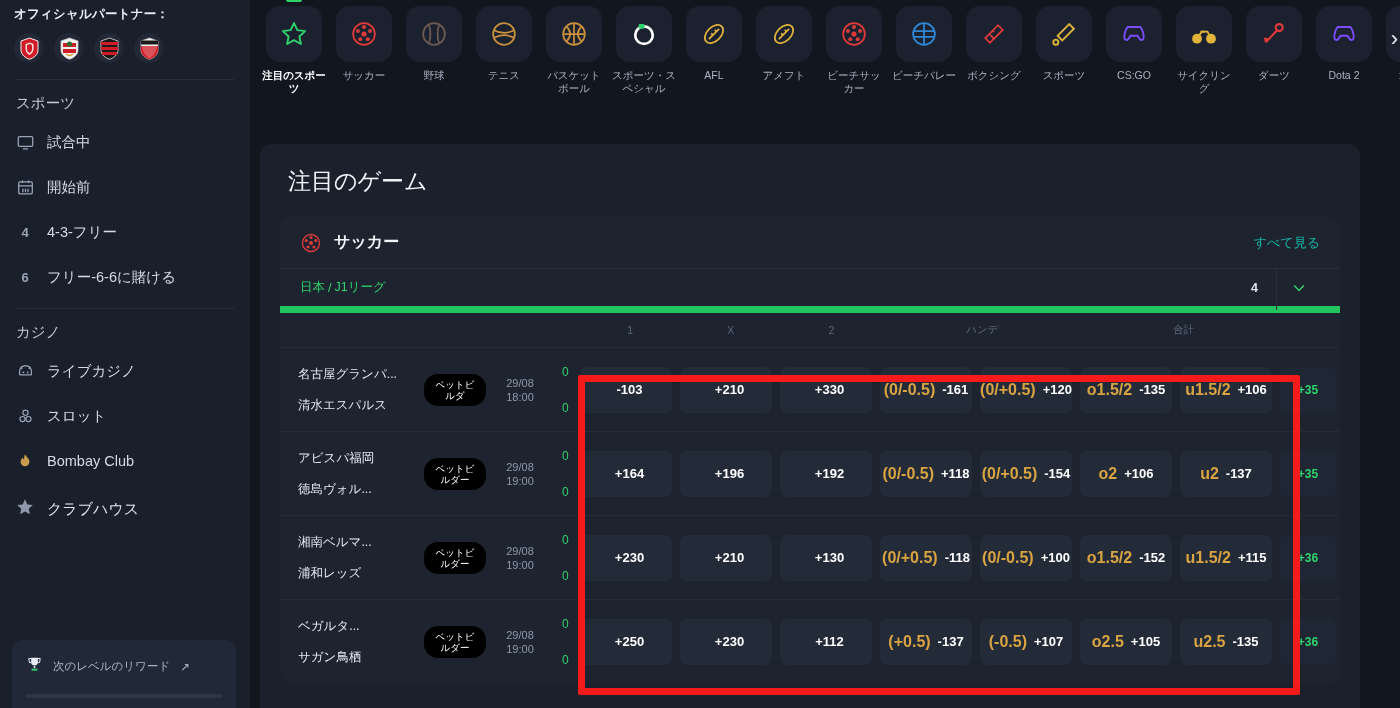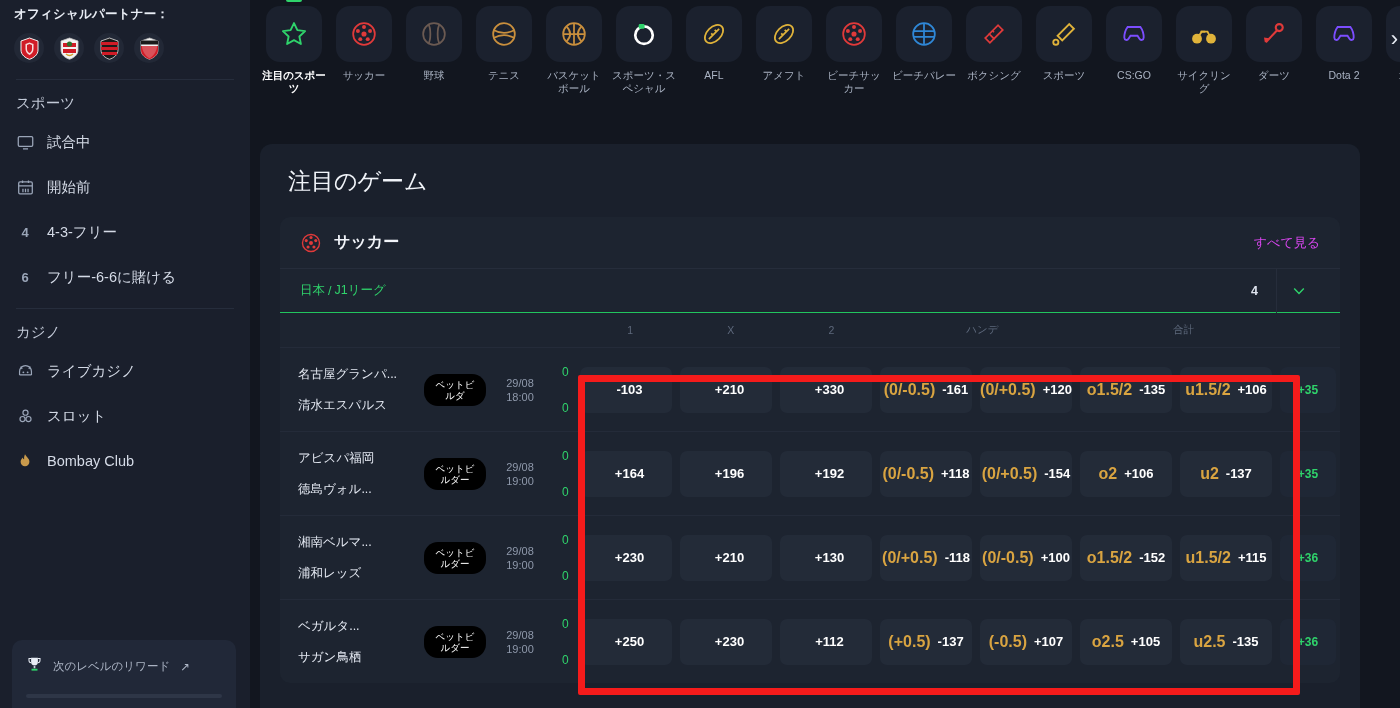--- a/index.html
+++ b/index.html
@@ -101,25 +101,25 @@
   }
   .panel-title { font-size: 23px; font-weight: 400; color: #f2f5fa; margin: 0 0 20px 8px; }
 
   .card { background: #1d2430; border-radius: 10px; overflow: hidden; }
   .card-head {
     display: flex; align-items: center; height: 52px; padding: 0 20px;
     border-bottom: 1px solid #262d3b;
   }
   .card-head .sport-ic { margin-right: 12px; display: flex; }
   .card-head .ttl { font-size: 16px; font-weight: 700; color: #f1f4f9; }
-  .see-all { margin-left: auto; color: #d946ef; font-size: 13px; cursor: pointer; }
+  .see-all { margin-left: auto; color: #14b8a6; font-size: 13px; cursor: pointer; }
 
   .league-row {
     display: flex; align-items: center; height: 44px; padding: 0 20px;
-    border-bottom: 1px solid #22c55e; position: relative;
+    border-bottom: 7px solid #22c55e; position: relative;
   }
   .league-row .lnk { font-size: 12.5px; color: #2fd36b; cursor: pointer; }
   .league-row .sep { font-size: 12.5px; color: #2fd36b; margin: 0 3px; }
   .league-cnt {
     margin-left: auto; font-size: 12.5px; color: #dfe4ee; font-weight: 700; padding-right: 18px;
   }
   .league-chev {
     width: 44px; display: flex; align-items: center; justify-content: center;
     color: #2fd36b; border-left: 1px solid #262d3b; height: 44px; cursor: pointer;
   }
@@ -266,20 +266,28 @@
 
     <div class="nav-item">
       <span class="ic">
         <svg width="16" height="16" viewBox="0 0 20 20">
             <path d="M10 1.5 c2 4 5.5 5 5.5 9.5 a5.5 5.5 0 0 1 -11 0 c0 -2.5 1.5 -3.8 2.5 -5.5 c.4 1.4 1.2 2 2 2.4 c-.5 -2.4 .2 -4.6 1 -6.4 z" fill="#c99a4c"></path>
           </svg>
       </span>
       <span class="lbl lbl-gold">Bombay Club</span>
     </div>
 
+    <div class="clubhouse">
+      <span class="ic">
+        <svg width="18" height="18" viewBox="0 0 20 20">
+            <path d="M10 1.5 l2.6 5.6 6.1 .7 -4.5 4.2 1.2 6 -5.4 -3 -5.4 3 1.2 -6 -4.5 -4.2 6.1 -.7 z" fill="#8e98aa"></path>
+          </svg>
+      </span>
+      <span class="lbl">クラブハウス</span>
+    </div>
 
     <div class="reward-card">
       <div class="reward-row">
         <span>
           <svg width="17" height="17" viewBox="0 0 20 20">
               <path d="M6 2 h8 v5 a4 4 0 0 1 -8 0 z" fill="#e8edf5"></path>
               <path d="M6 3 h-2.5 v2 c0 2 1.2 3 2.5 3" fill="none" stroke="#e8edf5" stroke-width="1.2"></path>
               <path d="M14 3 h2.5 v2 c0 2 -1.2 3 -2.5 3" fill="none" stroke="#e8edf5" stroke-width="1.2"></path>
               <path d="M9 11.5 h2 v3 h-2 z" fill="#c8d0dd"></path>
               <path d="M6.5 15 h7 v2.2 h-7 z" fill="#2fd36b"></path>

